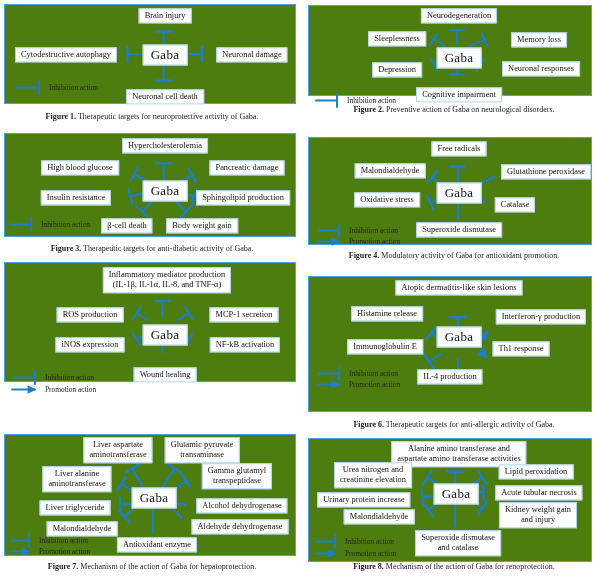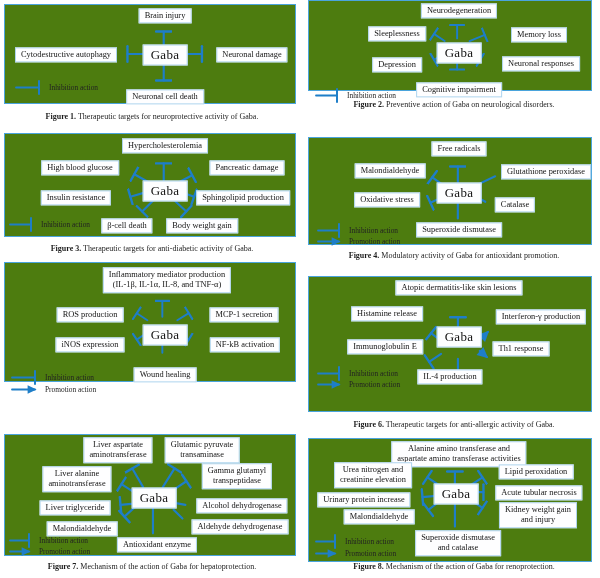--- a/index.html
+++ b/index.html
@@ -6,21 +6,21 @@
   body{width:600px;height:578px;background:#ffffff;overflow:hidden;
        font-family:"Liberation Serif", serif;color:#1a1a1a}
   .grid{display:grid;grid-template-columns:300px 300px;grid-template-rows:130px 132px 165px 151px}
   .cell{box-sizing:border-box}
   .cell.L{padding-left:4px}
   .cell.R{padding-left:8px}
   .panel{position:relative;background:#4d7c0f;border:1.5px solid #4aa4dc;box-sizing:border-box}
   .L .panel{width:292px}
   .R .panel{width:284px}
   .p1{height:100px;margin-top:4px}
-  .p2{height:91px;}
+  .p2{height:91px;margin-top:5px}
   .p3{height:104px;margin-top:3px}
   .p4{height:108px;margin-top:7px}
   .p5{height:120px;}
   .p6{height:136px;margin-top:14px}
   .p7{height:122px;margin-top:7px}
   .p8{height:124px;margin-top:11px}
   .wires{position:absolute;left:0;top:0;width:100%;height:100%;overflow:visible}
   .wires line{stroke:#1e7ec8;stroke-width:2.2;stroke-linecap:round}
   .node{position:absolute;transform:translate(-50%,-50%);background:#fefeff;
         border:1px solid #aed4ee;padding:2px 5px 1px 5px;font-size:8.4px;line-height:1.22;

